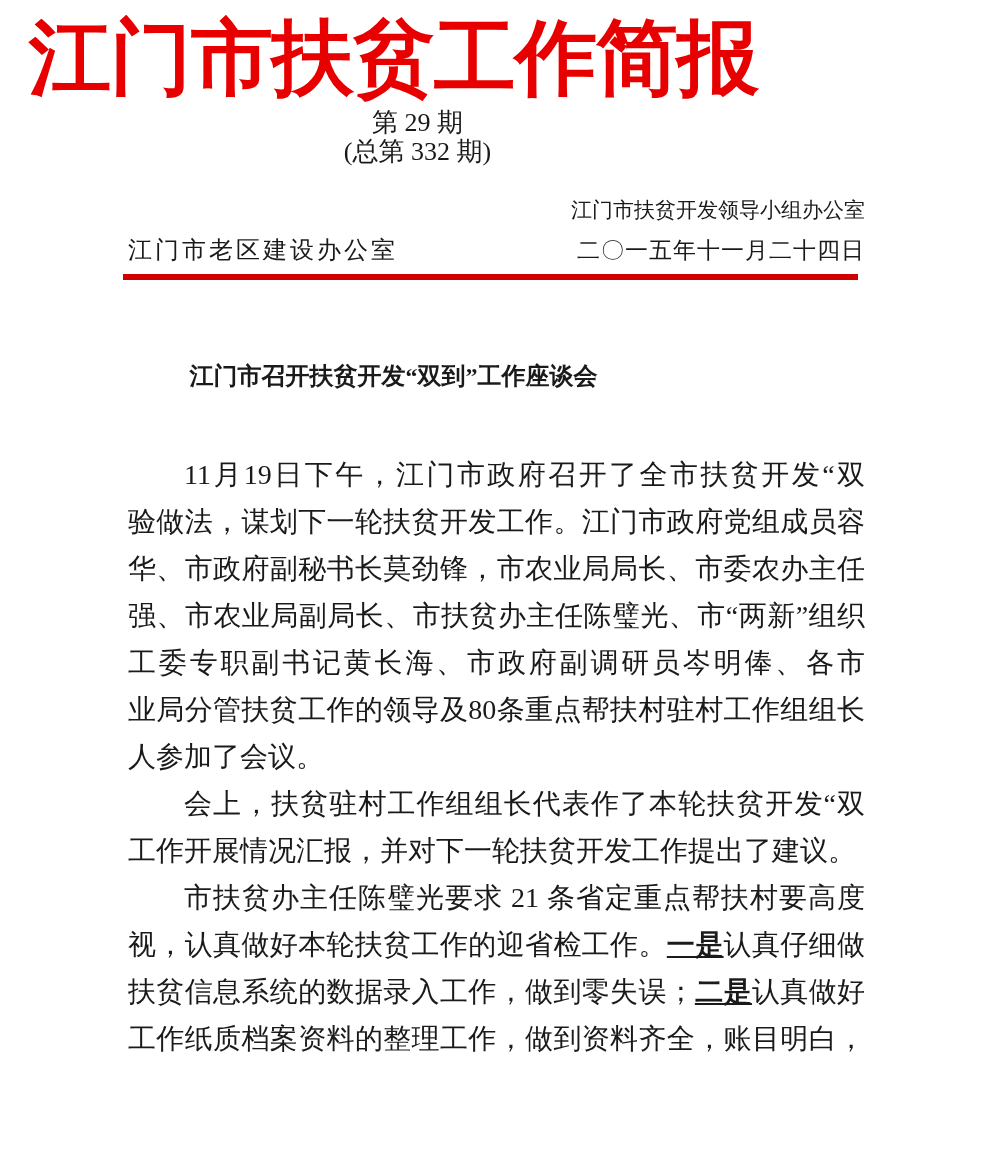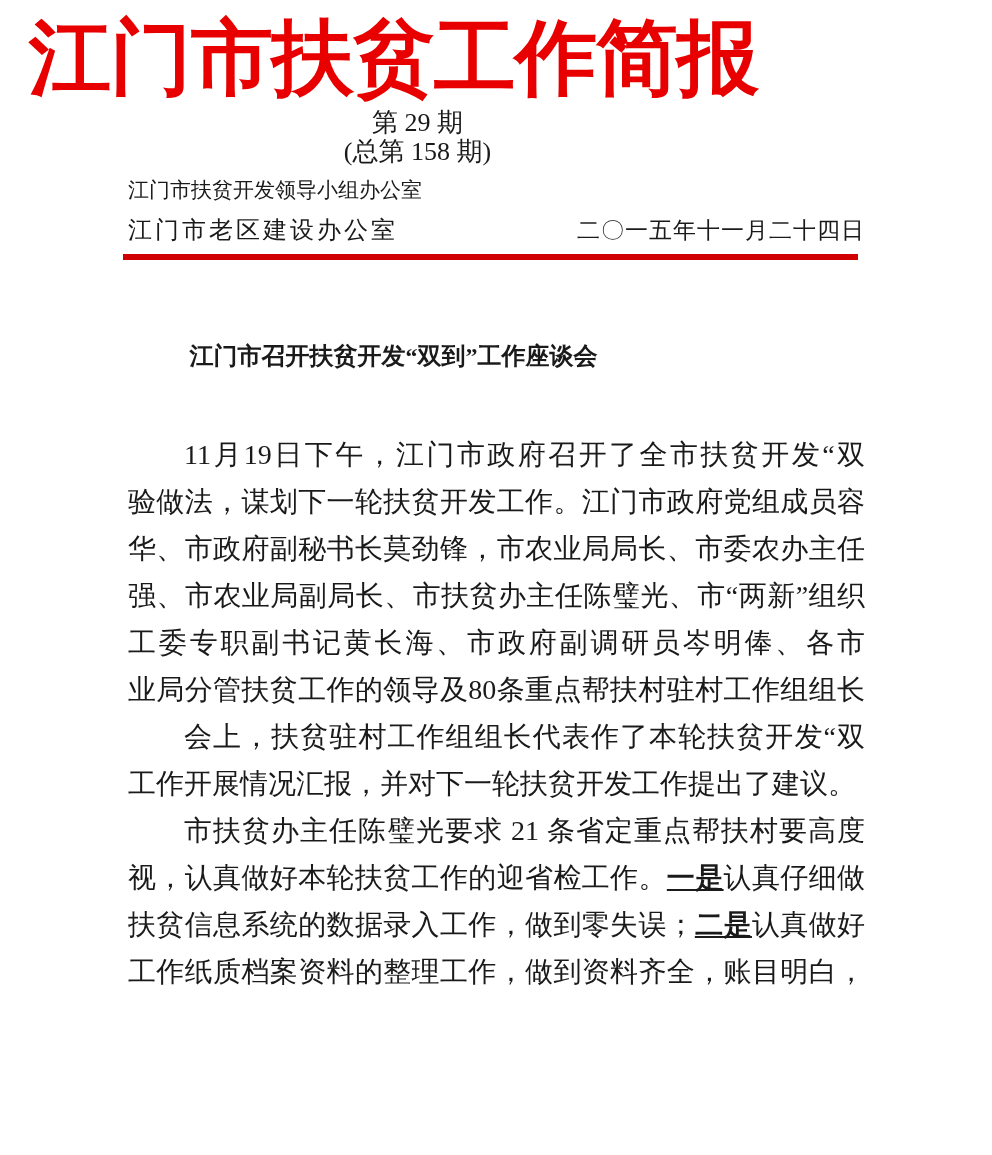--- a/index.html
+++ b/index.html
@@ -22,21 +22,21 @@
     text-align:center;
     font-size:82px;line-height:1.1;
     font-weight:700;
     letter-spacing:-1px;
     color:var(--title-red);
     white-space:nowrap;
   }
   .issue-block{margin-top:4px;text-align:center;margin-left:48px;}
   .issue-line{font-size:26px;line-height:29px;}
 
-  .offices{margin:11px 0 0 128px;width:737px;}
+  .offices{margin:31px 0 0 128px;width:737px;text-align:right;}
   .office-primary{font-size:21px;line-height:26px;}
   .office-row{
     display:flex;justify-content:space-between;align-items:baseline;
     margin-top:11px;
     font-family:Liberation Mono, monospace;
   }
   .office-secondary{font-size:24px;letter-spacing:3px;}
   .office-date{font-size:23px;letter-spacing:1px;}
 
   .rule{
@@ -74,21 +74,21 @@
 </head>
 <body>
 
 <div class="page">
 
   <header>
     <h1 class="masthead-title">江门市扶贫工作简报</h1>
 
     <div class="issue-block">
       <div class="issue-line">第 29 期</div>
-      <div class="issue-line">(总第 158 期)</div>
+      <div class="issue-line">(总第 332 期)</div>
     </div>
 
     <div class="offices">
       <div class="office-primary">江门市扶贫开发领导小组办公室</div>
       <div class="office-row">
         <span class="office-secondary">江门市老区建设办公室</span>
         <span class="office-date">二〇一五年十一月二十四日</span>
       </div>
     </div>
 
@@ -98,20 +98,21 @@
   <main>
     <h2 class="article-title">江门市召开扶贫开发“双到”工作座谈会</h2>
 
     <div class="article-body" id="article-body">
         <div class="bl full first">11月19日下午，江门市政府召开了全市扶贫开发“双到”工</div>
         <div class="bl full">验做法，谋划下一轮扶贫开发工作。江门市政府党组成员容福</div>
         <div class="bl full">华、市政府副秘书长莫劲锋，市农业局局长、市委农办主任郑少</div>
         <div class="bl full">强、市农业局副局长、市扶贫办主任陈璧光、市“两新”组织党</div>
         <div class="bl full">工委专职副书记黄长海、市政府副调研员岑明俸、各市（区）农</div>
         <div class="bl full">业局分管扶贫工作的领导及80条重点帮扶村驻村工作组组长等</div>
+        <div class="bl">人参加了会议。</div>
         <div class="bl full first">会上，扶贫驻村工作组组长代表作了本轮扶贫开发“双到”</div>
         <div class="bl">工作开展情况汇报，并对下一轮扶贫开发工作提出了建议。</div>
         <div class="bl full first">市扶贫办主任陈璧光要求 21 条省定重点帮扶村要高度重</div>
         <div class="bl full">视，认真做好本轮扶贫工作的迎省检工作。<b>一是</b>认真仔细做好省</div>
         <div class="bl full">扶贫信息系统的数据录入工作，做到零失误；<b>二是</b>认真做好扶贫</div>
         <div class="bl full">工作纸质档案资料的整理工作，做到资料齐全，账目明白，装订</div>
       </div>
   </main>
 
 </div>

